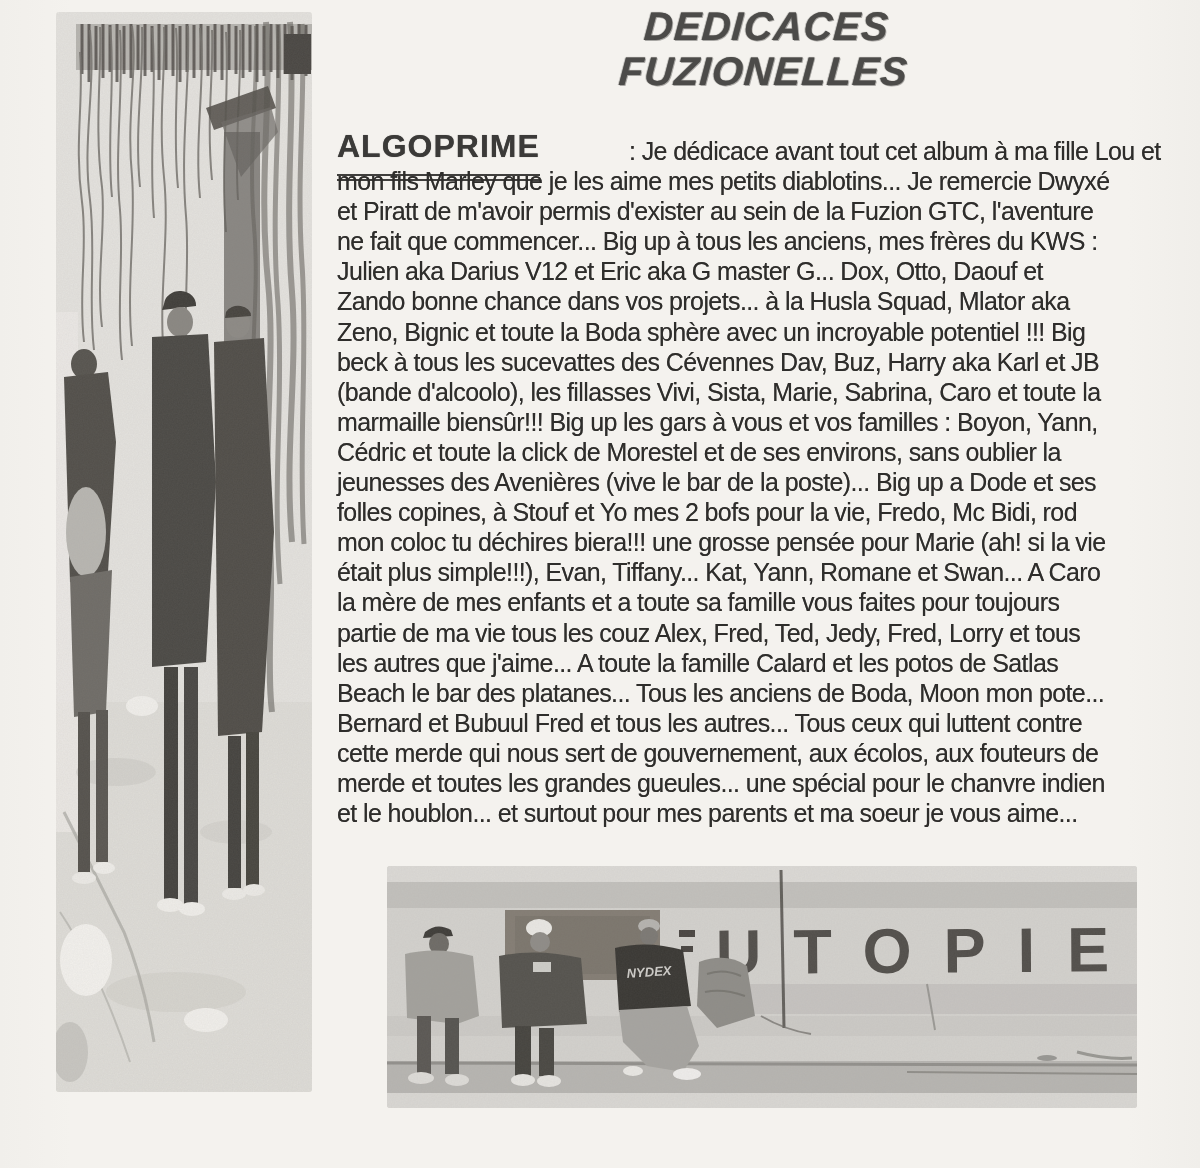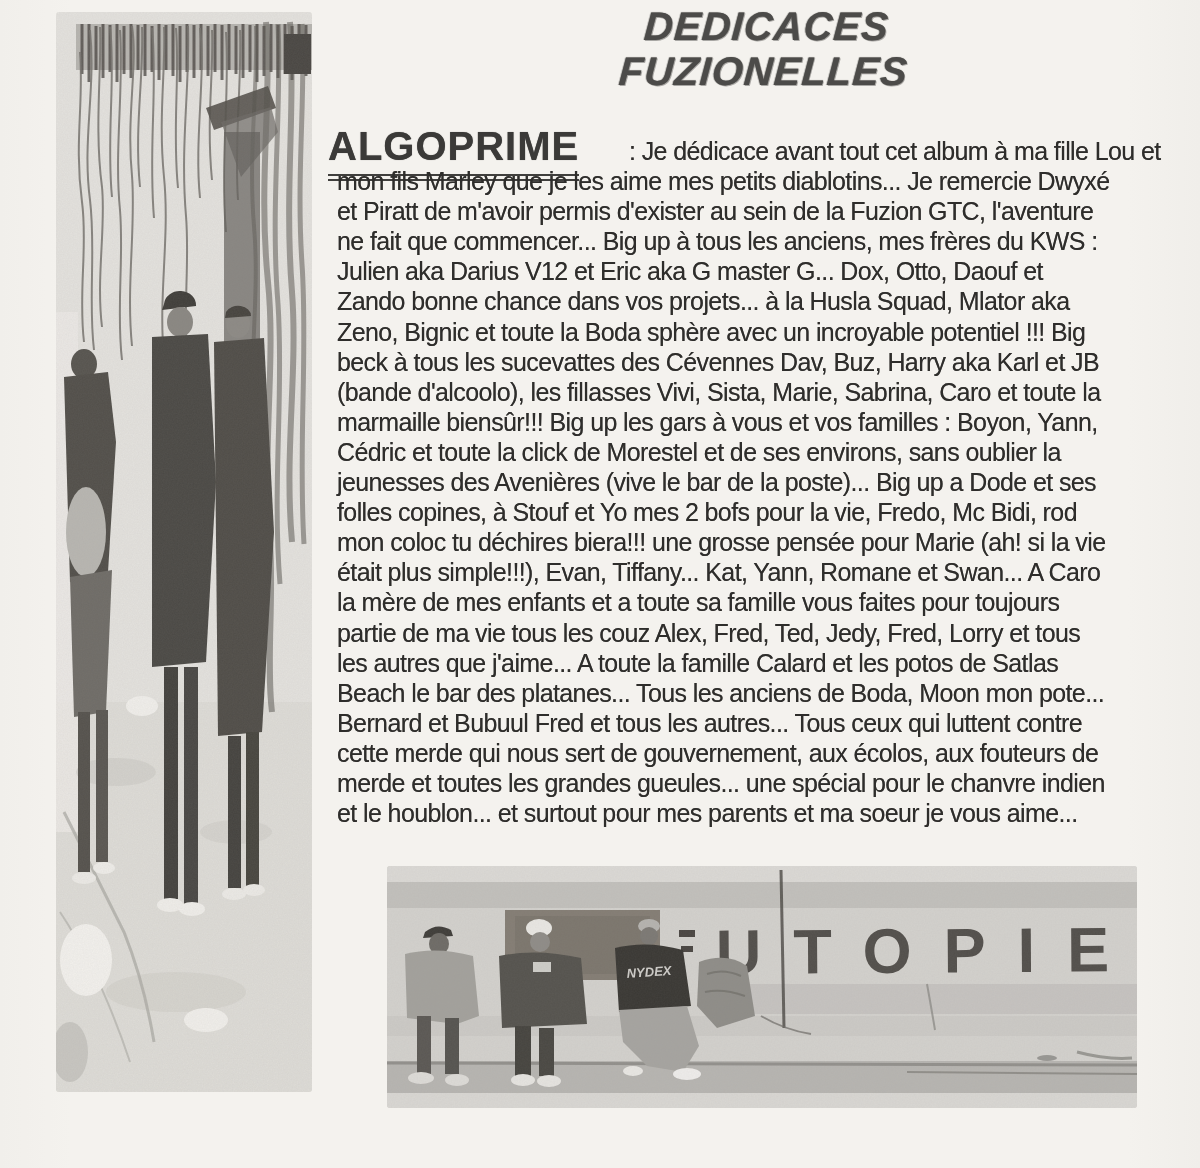--- a/index.html
+++ b/index.html
@@ -6,21 +6,21 @@
   body{width:1200px;height:1168px;background:#f3f1ed;position:relative;overflow:hidden;
        font-family:"Liberation Sans",sans-serif;}
   .page{position:absolute;inset:0;background:
         linear-gradient(90deg,#f1efeb 0%,#f4f2ee 6%,#f4f2ee 94%,#f0eeea 100%);}
   
   .booklet-title{position:absolute;left:575px;top:4px;width:380px;text-align:center;
      font-style:italic;font-weight:bold;font-size:40px;line-height:45px;color:#4c4b49;
      letter-spacing:1px;transform:skewX(-4deg);
      text-shadow:0 0 1px #6a6965, 1px 1px 0 rgba(90,89,86,.45), -1px 0 0 rgba(120,119,115,.3);}
   
-  .artist-heading{position:absolute;left:328px;top:126px;font-size:40px;font-weight:bold;
+  .artist-heading{position:absolute;left:337px;top:126px;font-size:32px;font-weight:bold;
      color:#3b3a38;letter-spacing:1px;line-height:40px;padding-bottom:8px;
      border-bottom:7px double #403f3d;text-shadow:0 0 .7px rgba(40,40,38,.8);}
   .dedication{position:absolute;left:337px;top:136px;width:868px;font-size:25px;
      letter-spacing:-0.6px;color:#2e2d2b;text-shadow:0 0 .6px rgba(46,45,43,.65);}
   .dedication .line{height:30.1px;line-height:30.1px;white-space:nowrap;}
   .dedication .line.first{padding-left:292px;}
   
   .photo{position:absolute;border-radius:3px;overflow:hidden;filter:blur(.35px);}
   .photo-left{left:56px;top:12px;width:256px;height:1080px;}
   .photo-bottom{left:387px;top:866px;width:750px;height:242px;}

